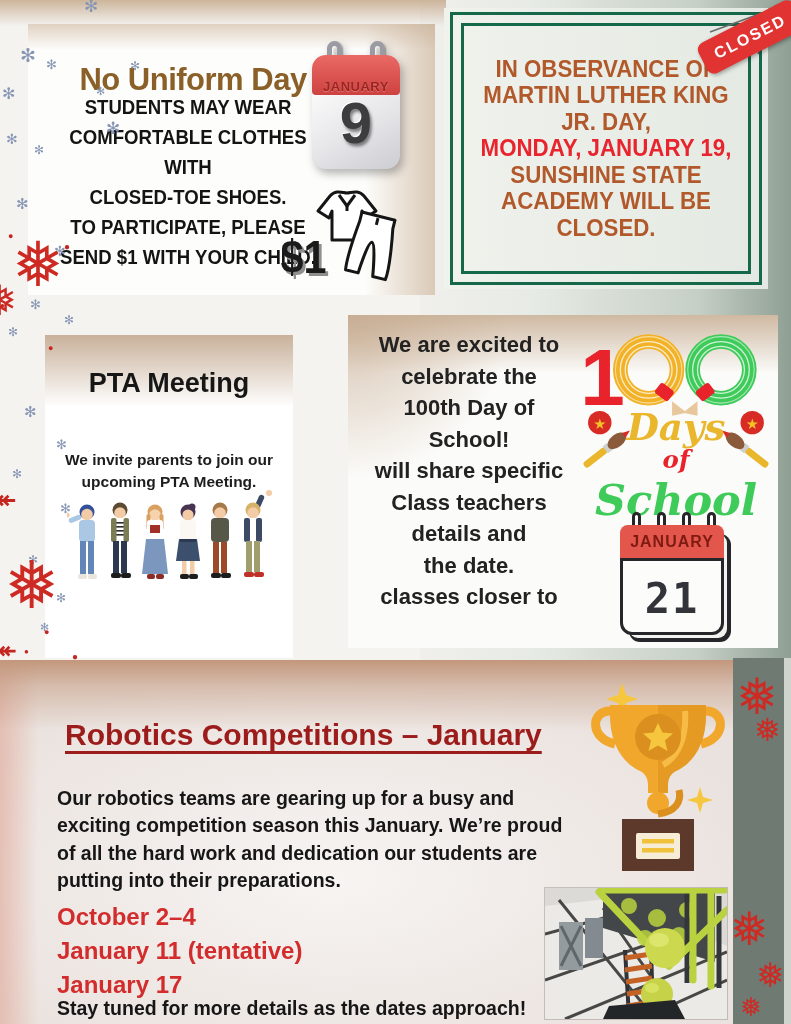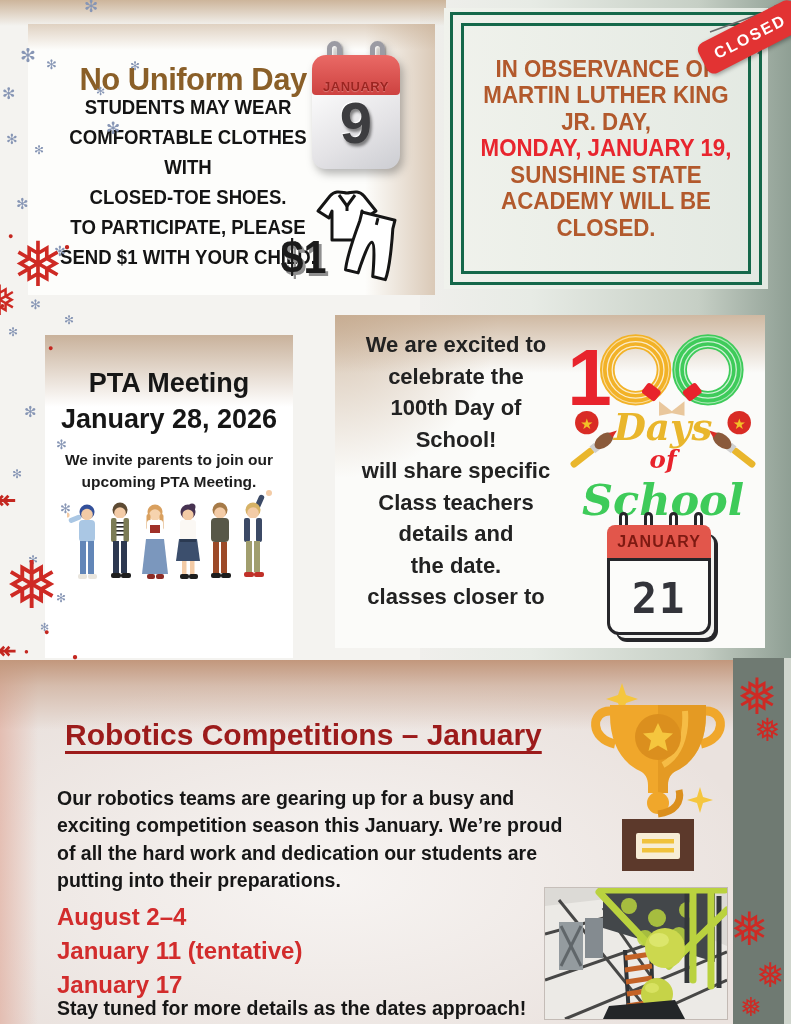--- a/index.html
+++ b/index.html
@@ -68,21 +68,21 @@
   
   .c-pta{left:45px;top:335px;width:248px;height:323px;
     background:linear-gradient(to bottom,rgba(187,158,130,.8),rgba(187,158,130,0) 72px),#ffffff;}
   .pta-t{position:absolute;left:0;top:30px;width:100%;text-align:center;font-size:27px;font-weight:bold;
     color:#161616;line-height:36px;}
   .pta-b{position:absolute;left:0;top:114px;width:100%;text-align:center;font-size:15.5px;
     font-weight:bold;color:#1d1d1d;line-height:22px;}
   .people{position:absolute;left:22px;top:150px;}
 
   
-  .c-hundred{left:335px;top:315px;width:430px;height:333px;
+  .c-hundred{left:348px;top:315px;width:430px;height:333px;
     background:
       linear-gradient(to bottom,rgba(196,168,140,.8),rgba(196,168,140,0) 58px),
       radial-gradient(circle at 0% 0%,rgba(196,168,140,.7),rgba(196,168,140,0) 30%),
       #fbfbf9;}
   .hd-text{position:absolute;left:6px;top:14px;width:230px;text-align:center;font-size:22px;
     font-weight:bold;color:#222;line-height:31.5px;}
   .hd-graphic{position:absolute;left:228px;top:6px;}
   .cal21{position:absolute;left:272px;top:210px;width:104px;height:110px;}
   .cal21 .frame{position:absolute;inset:0;background:#fcfcfa;border:3.5px solid #26262a;
     border-radius:12px;box-shadow:6px 6px 0 -3px #f2f2f0,8px 8px 0 -1px #26262a;}
@@ -175,21 +175,20 @@
   <svg class="tag-str" width="100" height="70" viewBox="0 0 100 70">
     <line x1="22" y1="32" x2="88" y2="8" stroke="#6b6b6b" stroke-width="1.6"></line>
     <line x1="70" y1="54" x2="89" y2="9" stroke="#6b6b6b" stroke-width="1.6"></line>
     <circle cx="89" cy="8" r="3.2" fill="#4c4c4c"></circle>
   </svg>
   <div class="closed-tag">CLOSED</div>
 
   <section class="card c-pta">
     <div class="pta-t">
       <div>PTA Meeting</div>
-      <div>January 28, 2026</div>
     </div>
     <div class="pta-b">
       <div>We invite parents to join our</div>
       <div>upcoming PTA Meeting.</div>
     </div>
     <svg class="people" width="205" height="138" viewBox="0 0 205 100">
 
       <g transform="translate(20,4)">
         <rect x="-19" y="11" width="13" height="5" rx="2.5" fill="#aac7e4" transform="rotate(-22 -19 11)"></rect>
         <circle cx="-20" cy="7" r="2.6" fill="#f3cba6"></circle>
@@ -328,21 +327,21 @@
       <div class="hdr">
         <span>JANUARY</span>
       </div>
       <div class="d21">21</div>
     </div>
   </section>
 
   <section class="card c-robotics">
     <h2 class="rb-title">Robotics Competitions – January</h2>
     <p class="rb-body">Our robotics teams are gearing up for a busy and exciting competition season this January. We’re proud of all the hard work and dedication our students are putting into their preparations.</p>
-    <div class="rb-date" style="top:240px">August 2–4</div>
+    <div class="rb-date" style="top:240px">October 2–4</div>
     <div class="rb-date" style="top:274px">January 11 (tentative)</div>
     <div class="rb-date" style="top:308px">January 17</div>
     <div class="rb-footer">Stay tuned for more details as the dates approach!</div>
 
     <svg class="trophy" width="140" height="210" viewBox="0 0 140 210">
       <polygon points="34,8 38,20 50,24 38,28 34,40 30,28 18,24 30,20" fill="#f5c63e"></polygon>
       <path d="M22,36 C2,36 2,64 27,69" stroke="#f0a72b" stroke-width="9" fill="none"></path>
       <path d="M118,36 C138,36 138,64 113,69" stroke="#f0a72b" stroke-width="9" fill="none"></path>
       <path d="M22,30 H118 V40 C118,68 106,88 88,96 C83,98.5 80,103 80,110 V118 H60 V110 C60,103 57,98.5 52,96 C34,88 22,68 22,40 Z" fill="#f0a72b"></path>
       <path d="M118,30 V40 C118,68 106,88 88,96 C83,98.5 80,103 80,110 V118 H70 V30 Z" fill="#db8f1e" opacity=".55"></path>

